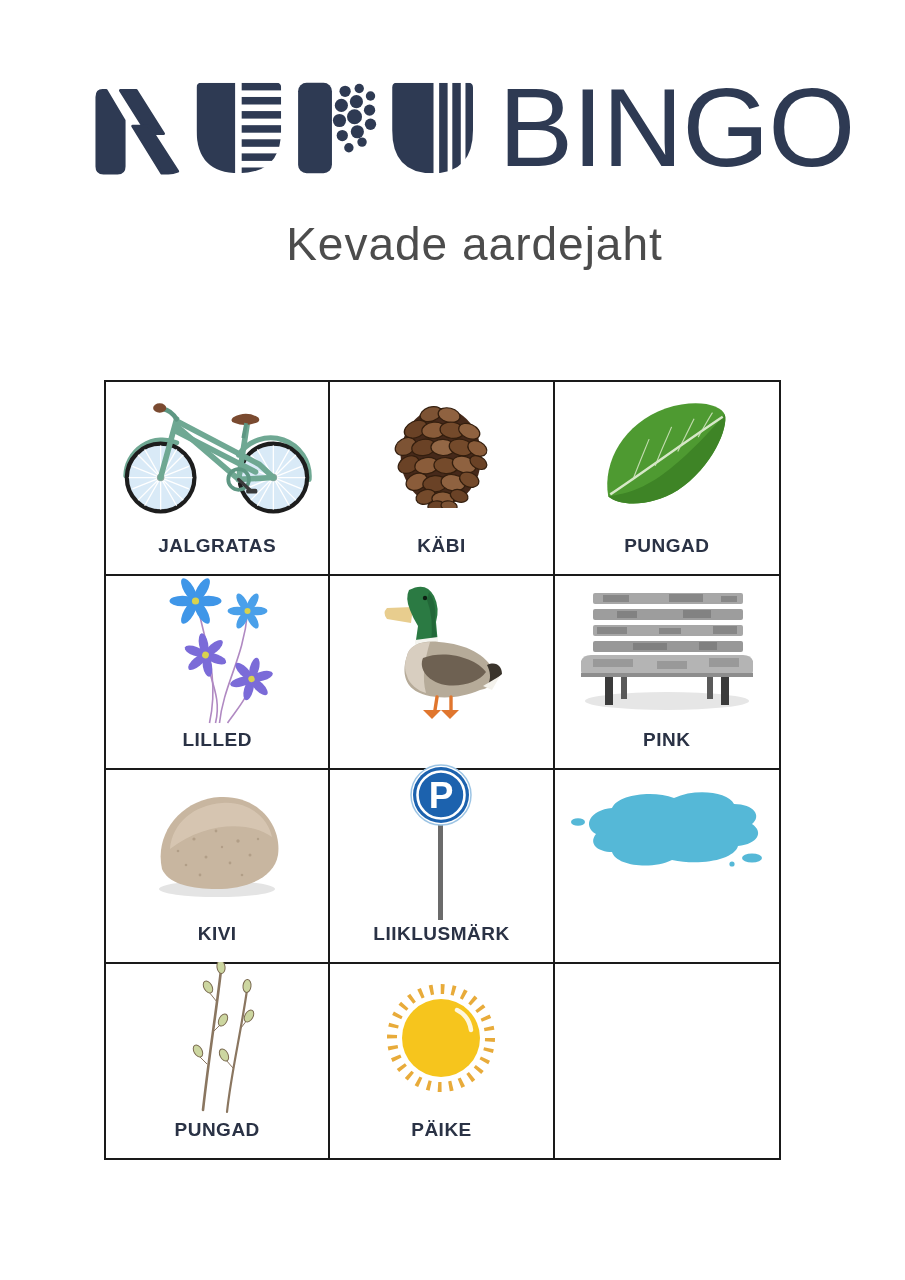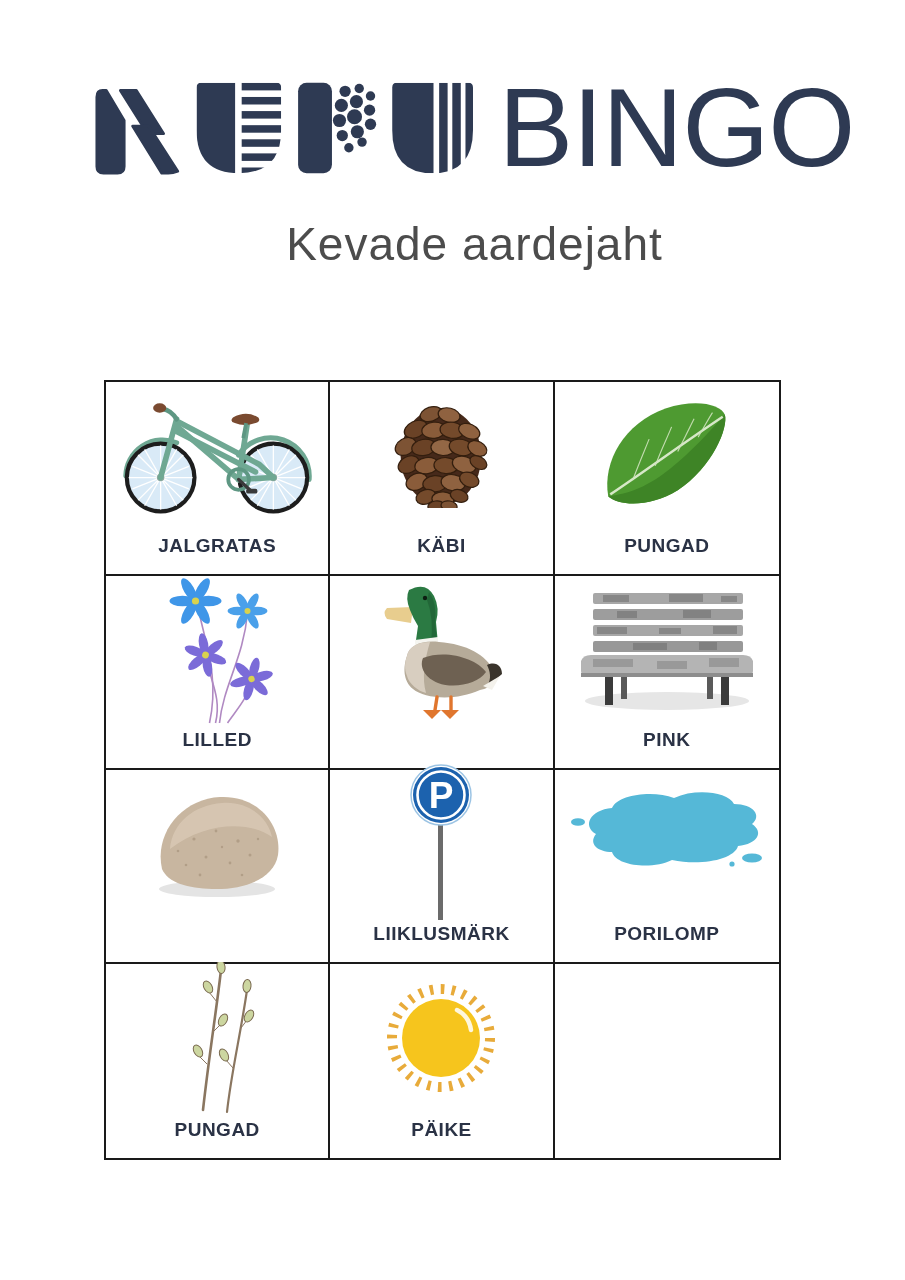--- a/index.html
+++ b/index.html
@@ -311,20 +311,21 @@
               <circle cx="40" cy="78" r="1.3"></circle>
             <circle cx="104" cy="68" r="1.5"></circle>
               <circle cx="76" cy="60" r="1.2"></circle>
               <circle cx="54" cy="88" r="1.4"></circle>
             <circle cx="96" cy="88" r="1.3"></circle>
               <circle cx="112" cy="52" r="1.2"></circle>
               <circle cx="32" cy="64" r="1.3"></circle>
           </g>
         </svg>
       </div>
+      <div class="label">KIVI</div>
     </div>
 
     <div class="cell">
       <div class="art">
         <svg width="74" height="158" viewBox="0 0 74 158">
           <rect x="34" y="58" width="5" height="98" fill="#6b6b6b"></rect>
           <circle cx="37" cy="31" r="30" fill="#ffffff" stroke="#9cc4e4" stroke-width="1.5"></circle>
           <circle cx="37" cy="31" r="28" fill="#1c62ae"></circle>
           <circle cx="37" cy="31" r="23.5" fill="none" stroke="#ffffff" stroke-width="2.6"></circle>
           <text x="37" y="44" text-anchor="middle" font-family="Liberation Sans, sans-serif" font-size="37" font-weight="bold" fill="#ffffff">P</text>
@@ -335,21 +336,20 @@
 
     <div class="cell">
       <div class="art">
         <svg width="198" height="96" viewBox="0 0 198 96" style="margin-bottom:26px;">
           <path d="M28,52 C14,44 22,28 44,26 C50,12 86,8 106,16 C128,6 160,10 166,22 C186,22 194,34 184,42 C196,50 190,62 170,64 C166,78 132,84 104,78 C84,88 48,84 44,70 C30,70 20,62 28,52 Z" fill="#55b8d7"></path>
           <ellipse cx="10" cy="40" rx="7" ry="3.8" fill="#55b8d7"></ellipse>
           <ellipse cx="184" cy="76" rx="10" ry="4.6" fill="#55b8d7"></ellipse>
           <circle cx="164" cy="82" r="2.6" fill="#55b8d7"></circle>
         </svg>
       </div>
-      <div class="label">PORILOMP</div>
     </div>
 
     <div class="cell">
       <div class="art">
         <svg width="96" height="152" viewBox="0 0 96 152">
           <g stroke="#8a7660" fill="none" stroke-linecap="round">
             <path d="M52,8 C48,44 40,94 34,148" stroke-width="2.6"></path>
             <path d="M78,28 C72,70 62,112 58,150" stroke-width="2.2"></path>
             <path d="M48,40 L40,30"></path>
               <path d="M44,70 L52,62"></path>

